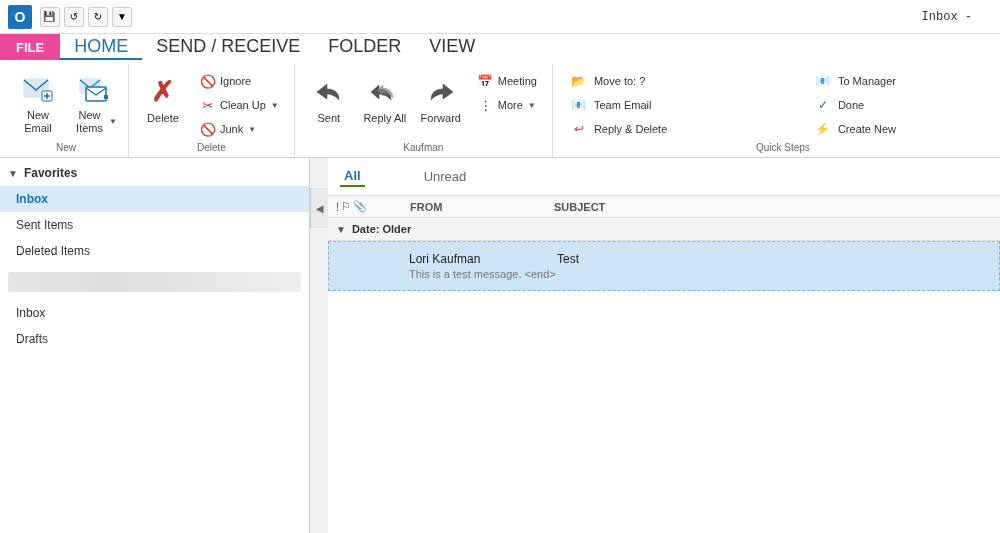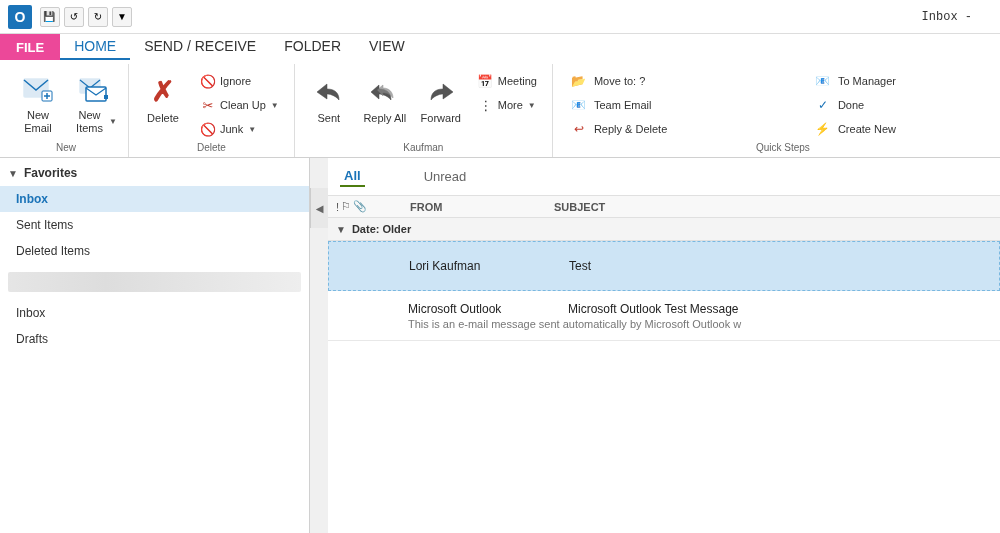--- a/index.html
+++ b/index.html
@@ -37,21 +37,21 @@
       font-size: 13px;
       font-weight: 600;
       cursor: pointer;
       min-width: 60px;
       justify-content: center;
     }
     .menu-tab {
       padding: 0 14px;
       display: flex;
       align-items: center;
-      font-size: 14px;
+      font-size: 18px;
       color: #333;
       cursor: pointer;
       border-bottom: 2px solid transparent;
     }
     .menu-tab.active { border-bottom: 2px solid #1a73b8; color: #1a73b8; }
 
     
     .ribbon {
       background: #fff;
       border-bottom: 1px solid #d0d0d0;
@@ -252,21 +252,21 @@
       display: flex;
       flex-direction: column;
       padding: 6px 8px 6px 80px;
       border-bottom: 1px solid #e8e8e8;
       cursor: pointer;
       min-height: 50px;
       justify-content: center;
       position: relative;
     }
     .email-row.selected { background: #cde4f5; border: 1px dashed #7ab8e0; }
-    .email-row-top { display: flex; gap: 20px; font-size: 12px; }
+    .email-row-top { display: flex; gap: 8px; font-size: 12px; }
     .email-sender { width: 140px; font-weight: 500; color: #222; }
     .email-subject { flex: 1; color: #222; }
     .email-preview { font-size: 11px; color: #777; margin-top: 2px; }
 
     
     .delete-x { font-size: 28px; color: #c0392b; font-weight: bold; line-height: 1; }
 
     .dropdown-arrow { font-size: 8px; color: #555; margin-left: 1px; }
     .with-dropdown { display: flex; align-items: center; }
   </style>
@@ -476,24 +476,18 @@
     <div class="date-group-header">
       <span class="collapse-arrow">▼</span>
       <span>Date: Older</span>
     </div>
 
     <div class="email-row selected">
       <div class="email-row-top">
         <span class="email-sender">Lori Kaufman</span>
         <span class="email-subject">Test</span>
       </div>
-    </div>
-
-    <div class="email-row">
-      <div class="email-row-top">
-        <span class="email-sender">Microsoft Outlook</span>
-        <span class="email-subject">Microsoft Outlook Test Message</span>
-      </div>
-      <div class="email-preview">This is an e-mail message sent automatically by Microsoft Outlook w</div>
-    </div>
+      <div class="email-preview">This is a test message. &lt;end&gt;</div>
+    </div>
+
 
   </div>
 </div>
 
 </body></html>

